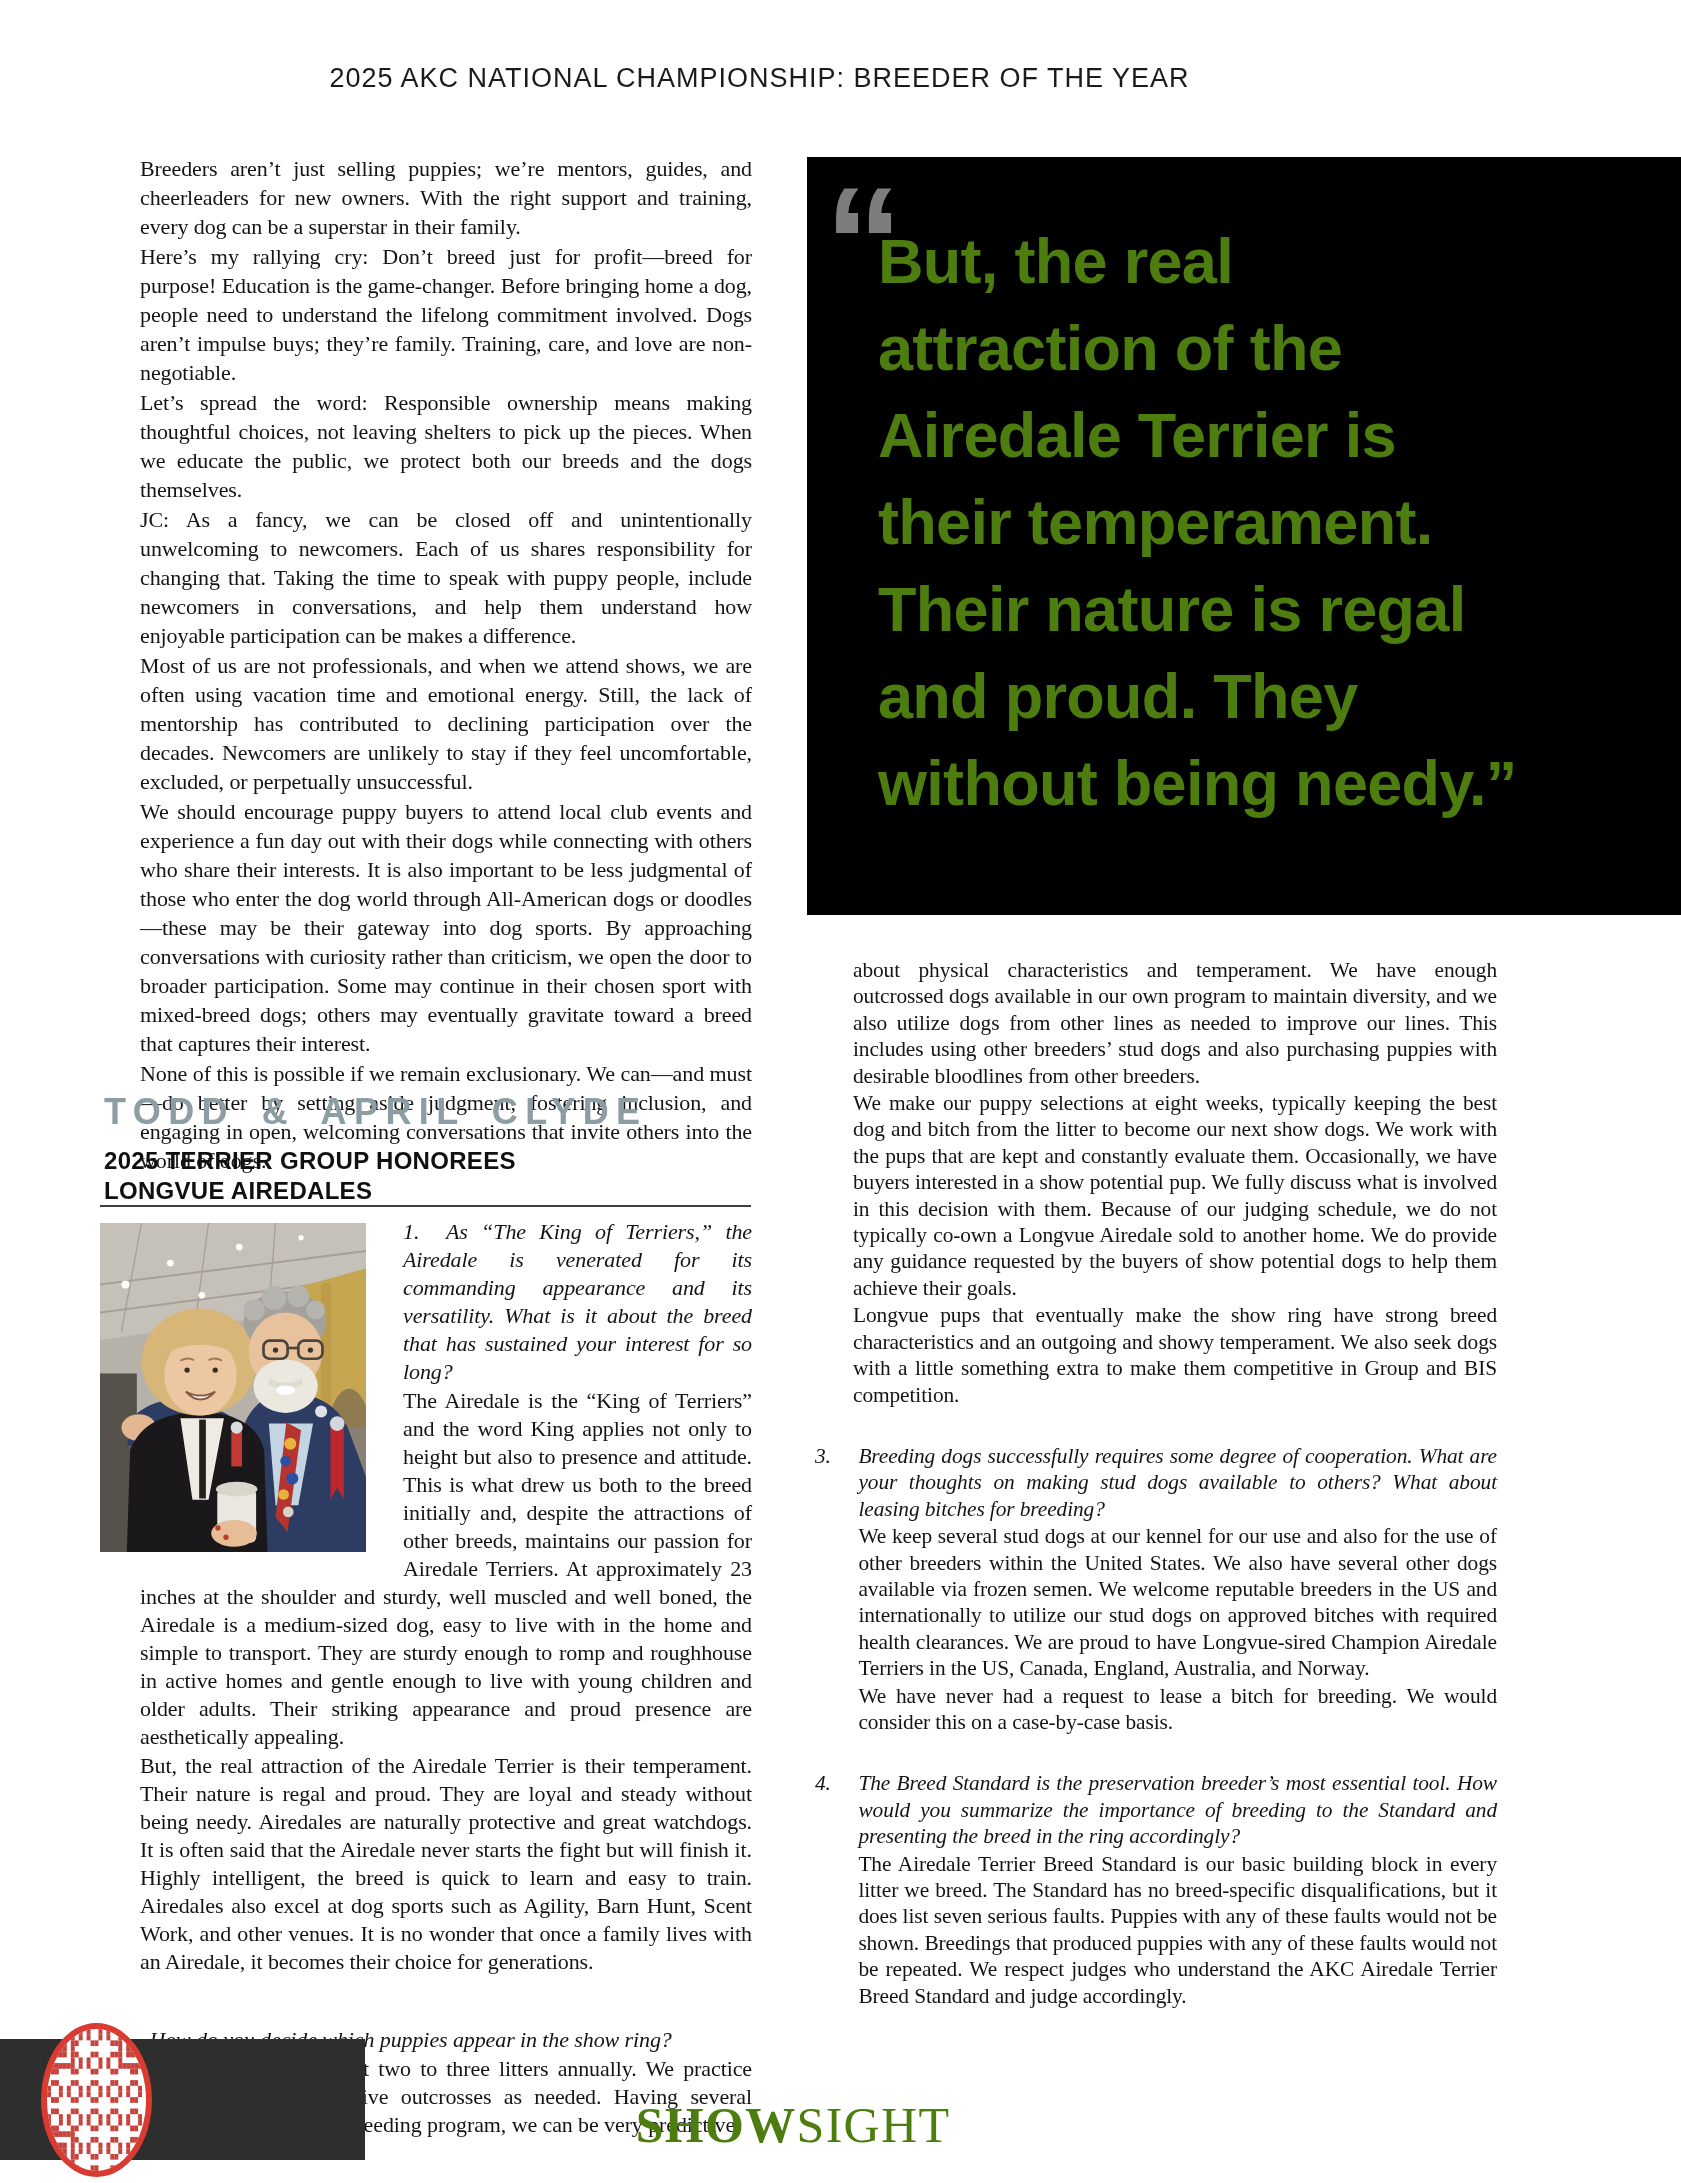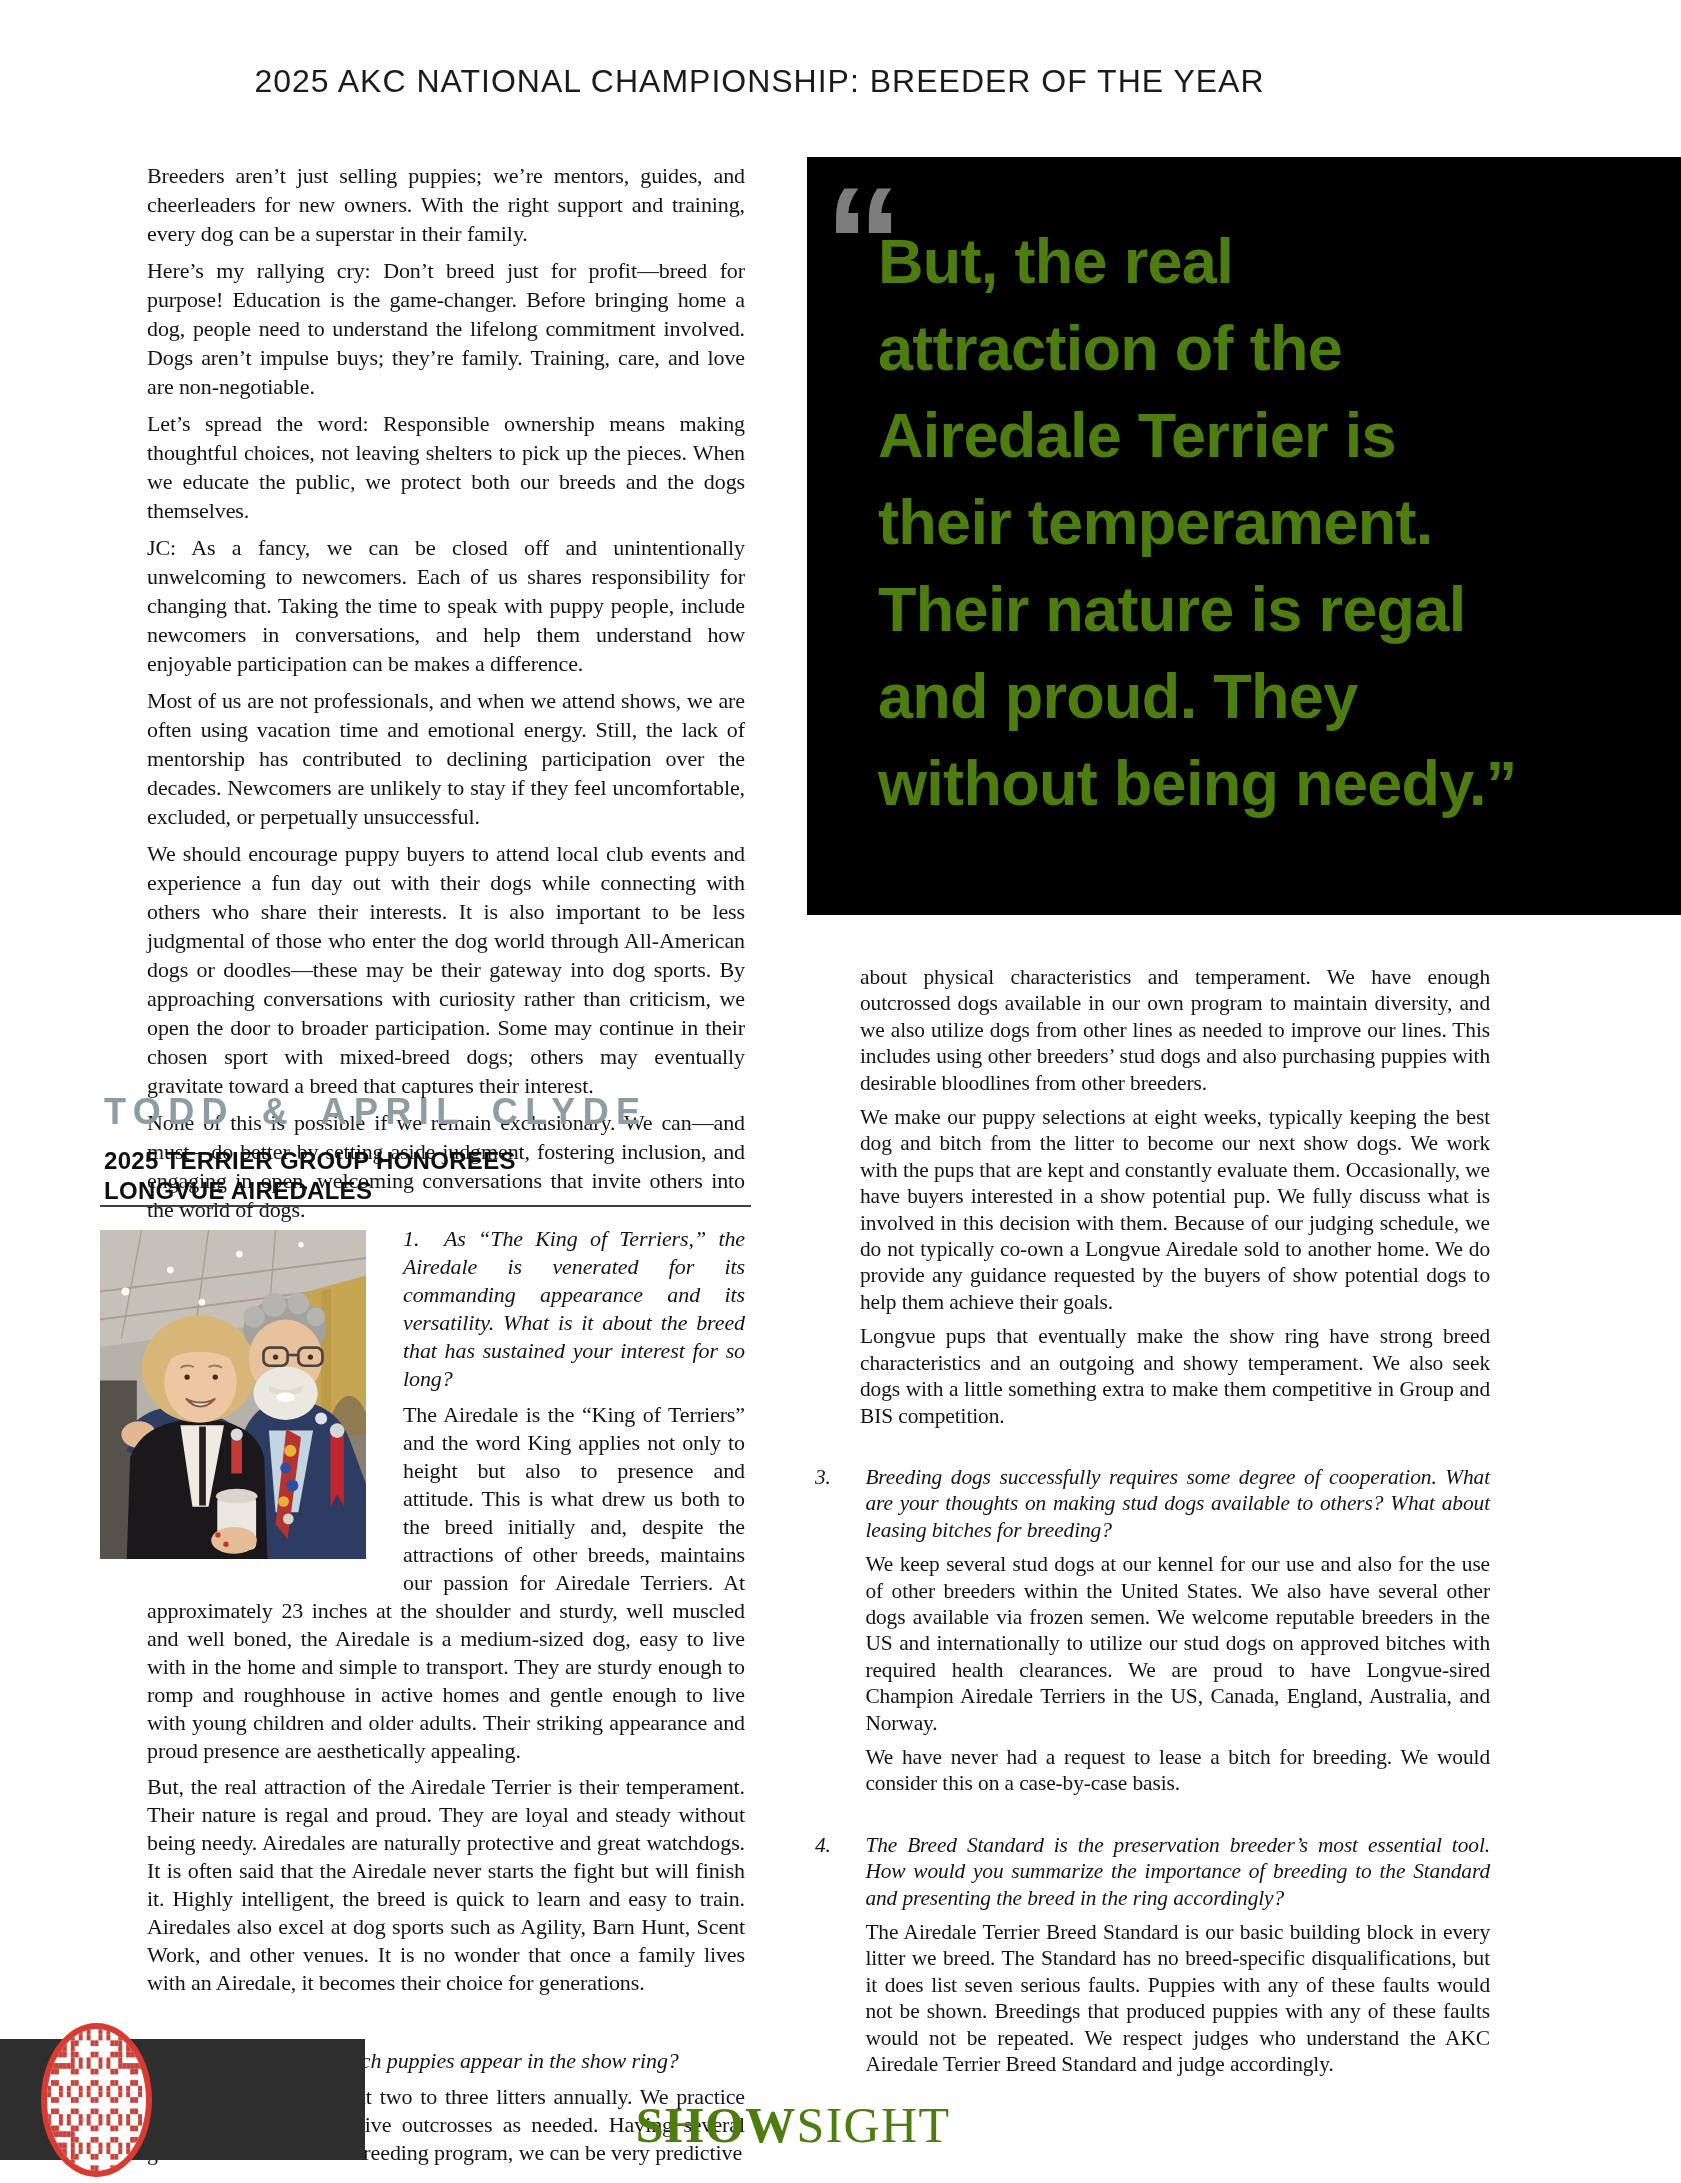--- a/index.html
+++ b/index.html
@@ -1,22 +1,22 @@
 <!DOCTYPE html>
 <html style="font-size:10.7px"><head>
 <meta charset="utf-8">
 <style>
   html,body{margin:0;padding:0;background:#e8e8e8;}
   .page{position:relative;width:1681px;height:2183px;background:#ffffff;overflow:hidden;
         font-family:"Liberation Serif",serif;color:#141414;}
   .header-title{position:absolute;top:63px;left:0;width:1519px;text-align:center;
-        font-family:"Liberation Sans",sans-serif;font-size:32px;letter-spacing:1px;
+        font-family:"Liberation Sans",sans-serif;font-size:27px;letter-spacing:1px;
         color:#1b1b1b;white-space:nowrap;}
   .bodytext{text-align:justify;font-size:22px;line-height:29px;letter-spacing:-0.1px;}
-  .bodytext p{margin:8px;}
+  .bodytext p{margin:1px;}
   .left-upper{position:absolute;left:139px;top:153px;width:614px;}
   
   .quote-box{position:absolute;left:807px;top:157px;width:875px;height:758px;background:#000;}
   .quote-mark{position:absolute;left:17.4px;top:6.7px;font-family:"Liberation Sans",sans-serif;
         font-weight:700;font-size:157px;line-height:1;color:#7d7d7d;}
   .quote-lines{position:absolute;left:71px;top:56px;}
   .quote-line{font-family:Liberation Sans, sans-serif;font-weight:700;font-size:63px;
         line-height:78px;color:#4d7c0f;letter-spacing:-0.7px;white-space:nowrap;margin-top:9px;}
   
   .section-head{position:absolute;left:104px;top:1091px;font-family:"Liberation Sans",sans-serif;}

